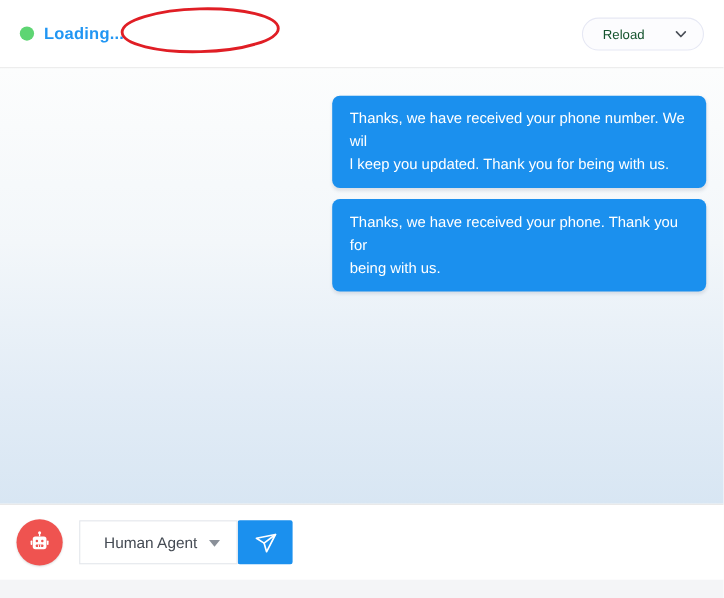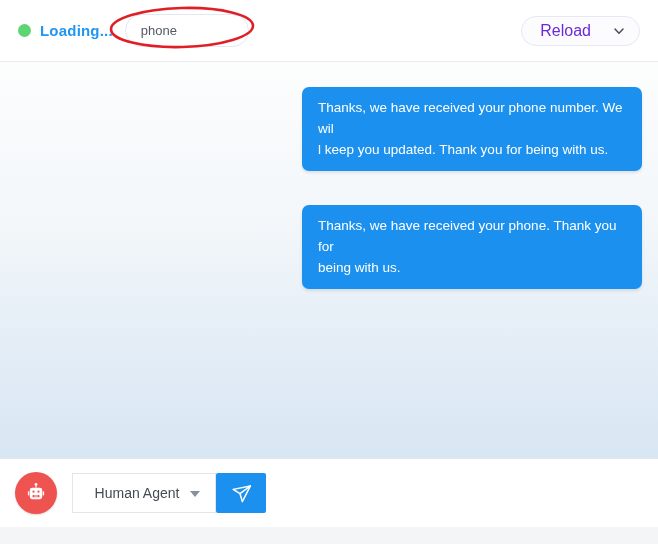--- a/index.html
+++ b/index.html
@@ -36,39 +36,39 @@
     position:absolute; left:107px; top:5px;
     width:150px; height:45px; pointer-events:none;
   }
   .hdr-spacer{ flex:1; }
   .reload-select{
     height:30px; min-width:111px;
     border:1px solid #e6e8f4; border-radius:15px;
     background:#fcfcfe; display:flex; align-items:center;
     padding:0 14px 0 18px; cursor:pointer;
   }
-  .reload-label{ font-size:16px; color:#6d28d9; }
+  .reload-label{ font-size:12px; color:#14532d; }
   .reload-select .chev{ margin-left:auto; padding-left:22px; display:flex; }
 
   
   .chat{
     height:396px;
     background:linear-gradient(180deg,#fcfdfd 0%, #f3f7fa 40%, #e2ecf6 75%, #d8e6f3 100%);
     display:flex; flex-direction:column; align-items:flex-end;
     padding:25px 16px 18px 0;
   }
   .bubble{
     background:#1b90ee; color:#ffffff;
     font-size:13.5px; line-height:21px;
     padding:10px 16px 11px 16px; border-radius:7px;
     white-space:pre-line; text-align:left;
     box-shadow:0 2px 3px rgba(40,60,90,.12);
     max-width:340px;
   }
-  .bubble + .bubble{ margin-top:34px; }
+  .bubble + .bubble{ margin-top:10px; }
 
   
   .composer{
     height:69px; background:#ffffff;
     border-top:1px solid #e7e7e7;
     display:flex; align-items:center;
     padding:0 17px 0 15px;
   }
   .bot-btn{
     width:42px; height:42px; border-radius:50%;
@@ -109,21 +109,20 @@
 </style>
 </head>
 <body>
 
 <div class="widget">
 
   <div class="hdr">
     <span class="status-dot"></span>
     <span class="status-label">Loading...</span>
 
-    <input class="hdr-input" type="text" value="phone" style="">
 
     <svg class="annot-svg" viewBox="0 0 150 45" xmlns="http://www.w3.org/2000/svg">
       <ellipse cx="75" cy="22.5" rx="71" ry="19.5" transform="rotate(-1.5 75 22.5)" fill="none" stroke="#e01e25" stroke-width="2.6"></ellipse>
     </svg>
 
     <div class="hdr-spacer"></div>
 
     <div class="reload-select">
       <span class="reload-label">Reload</span>
       <span class="chev">

